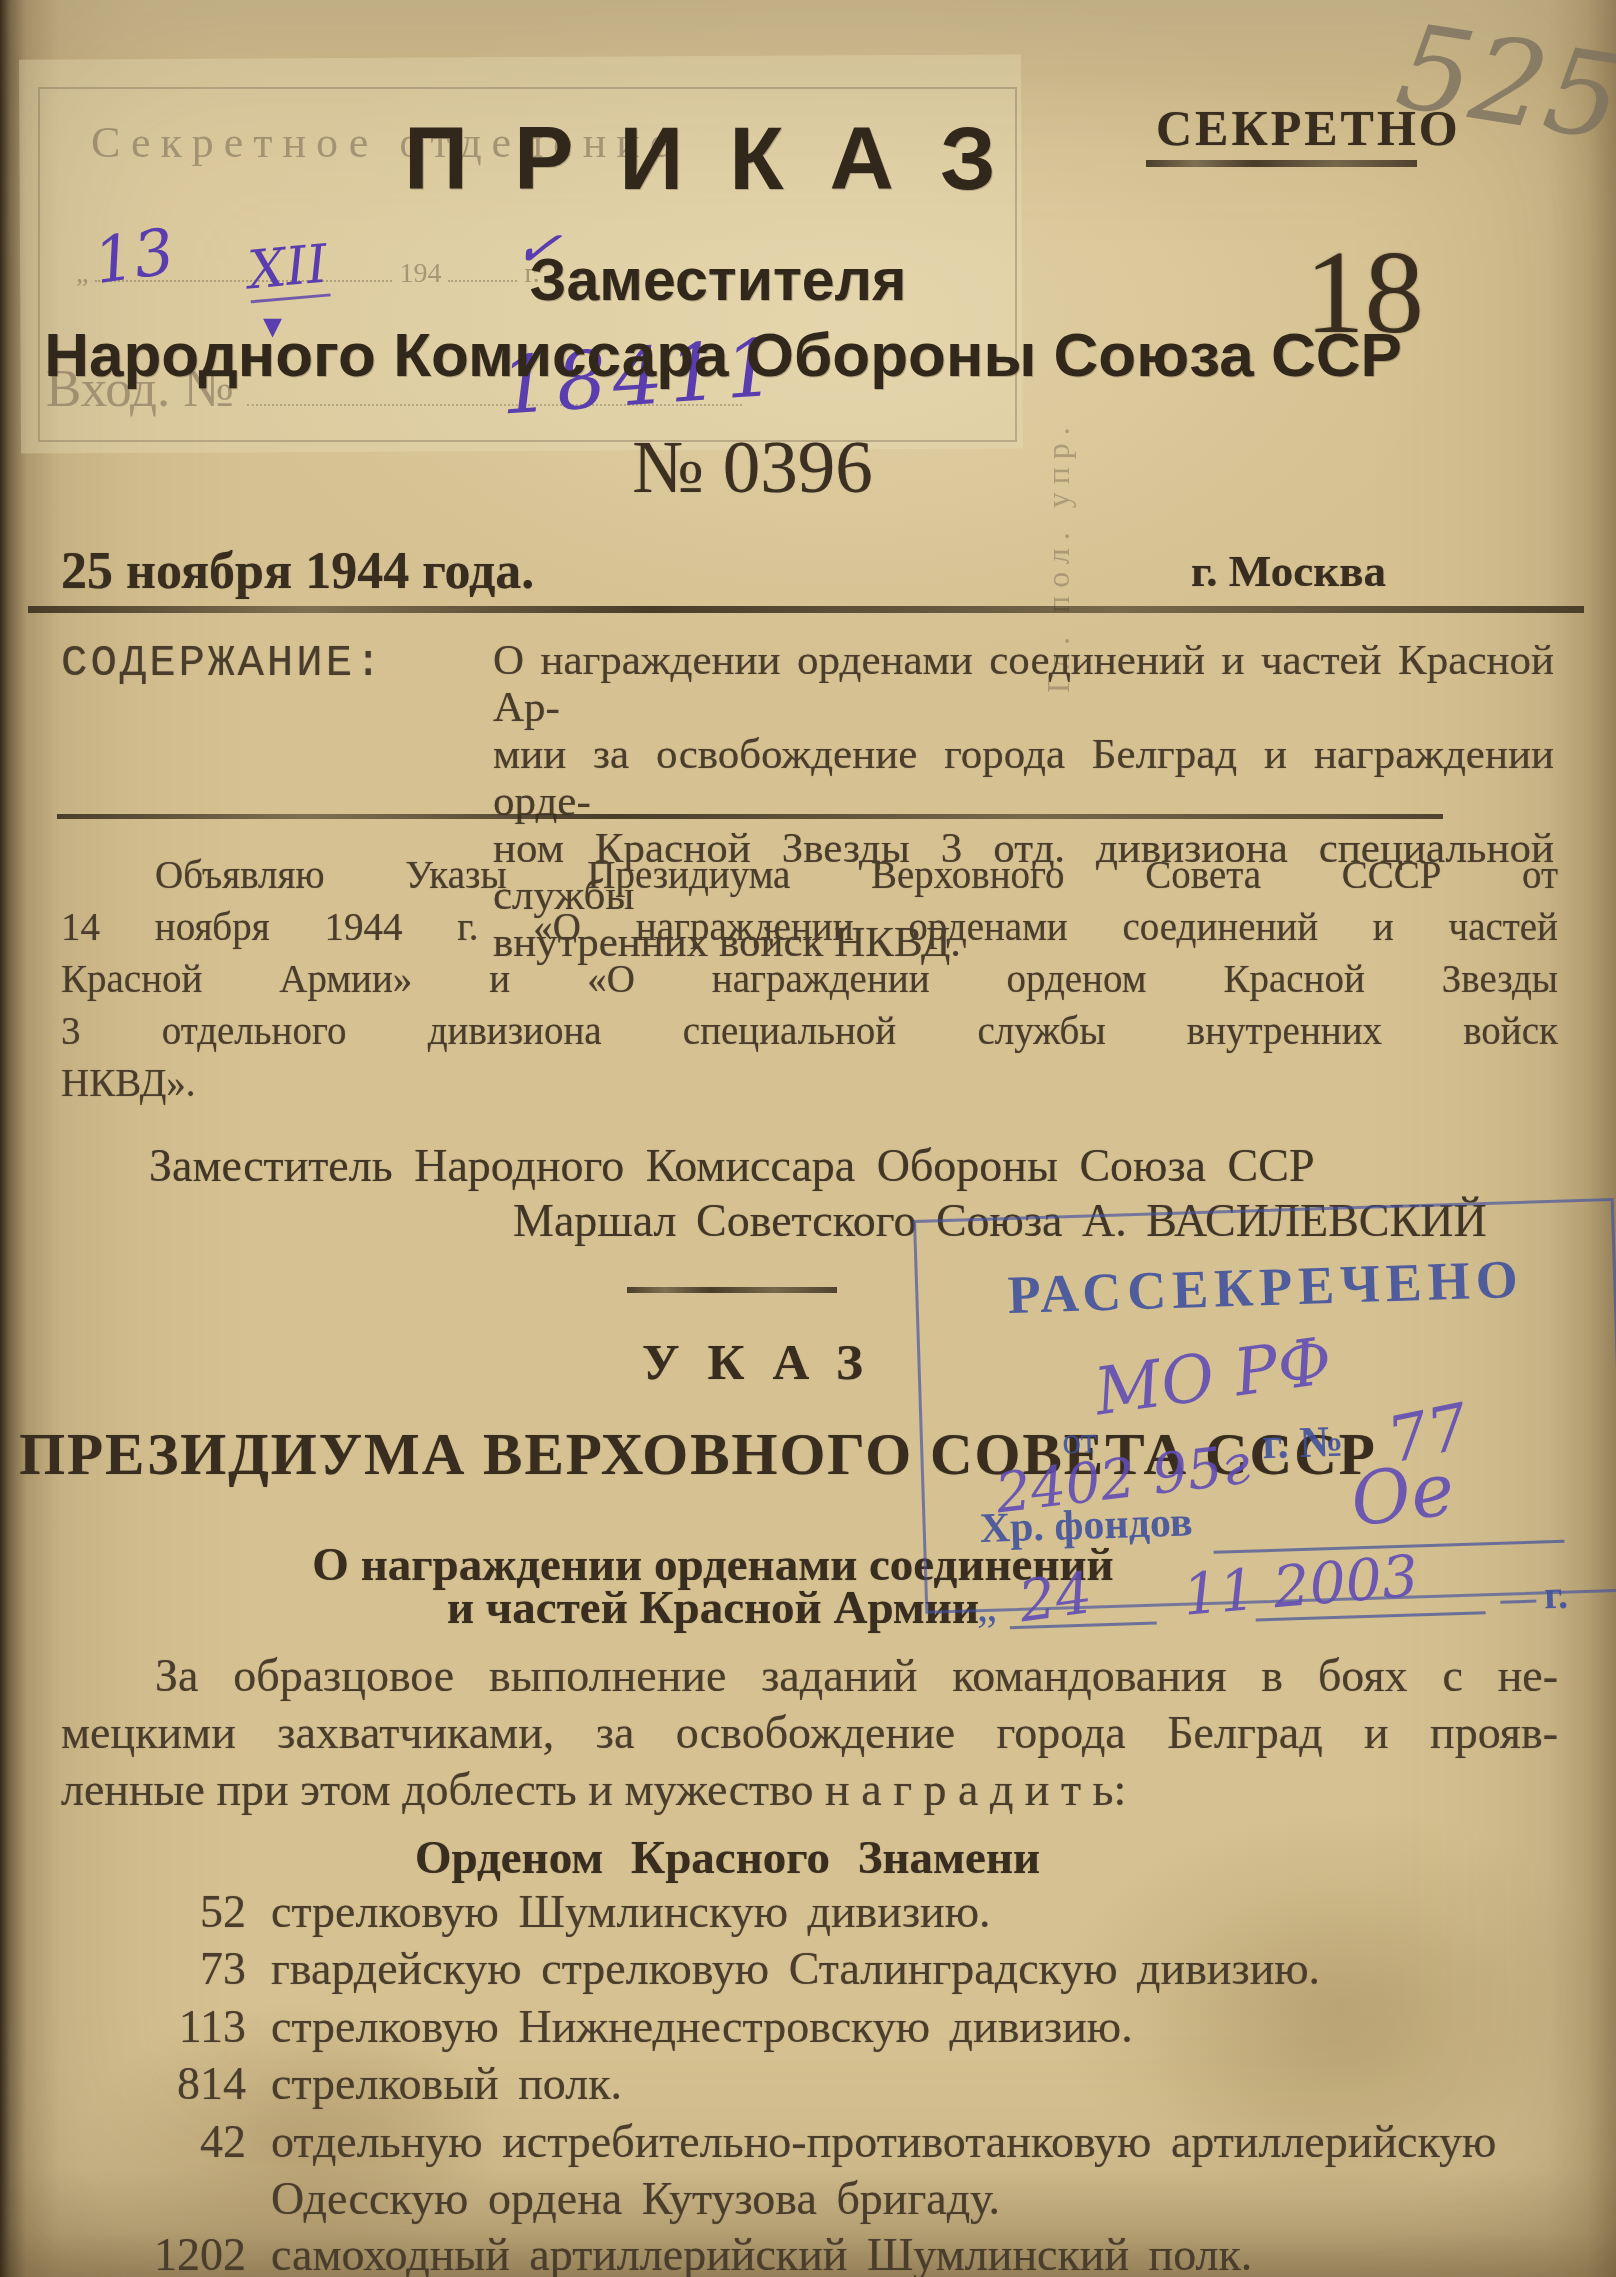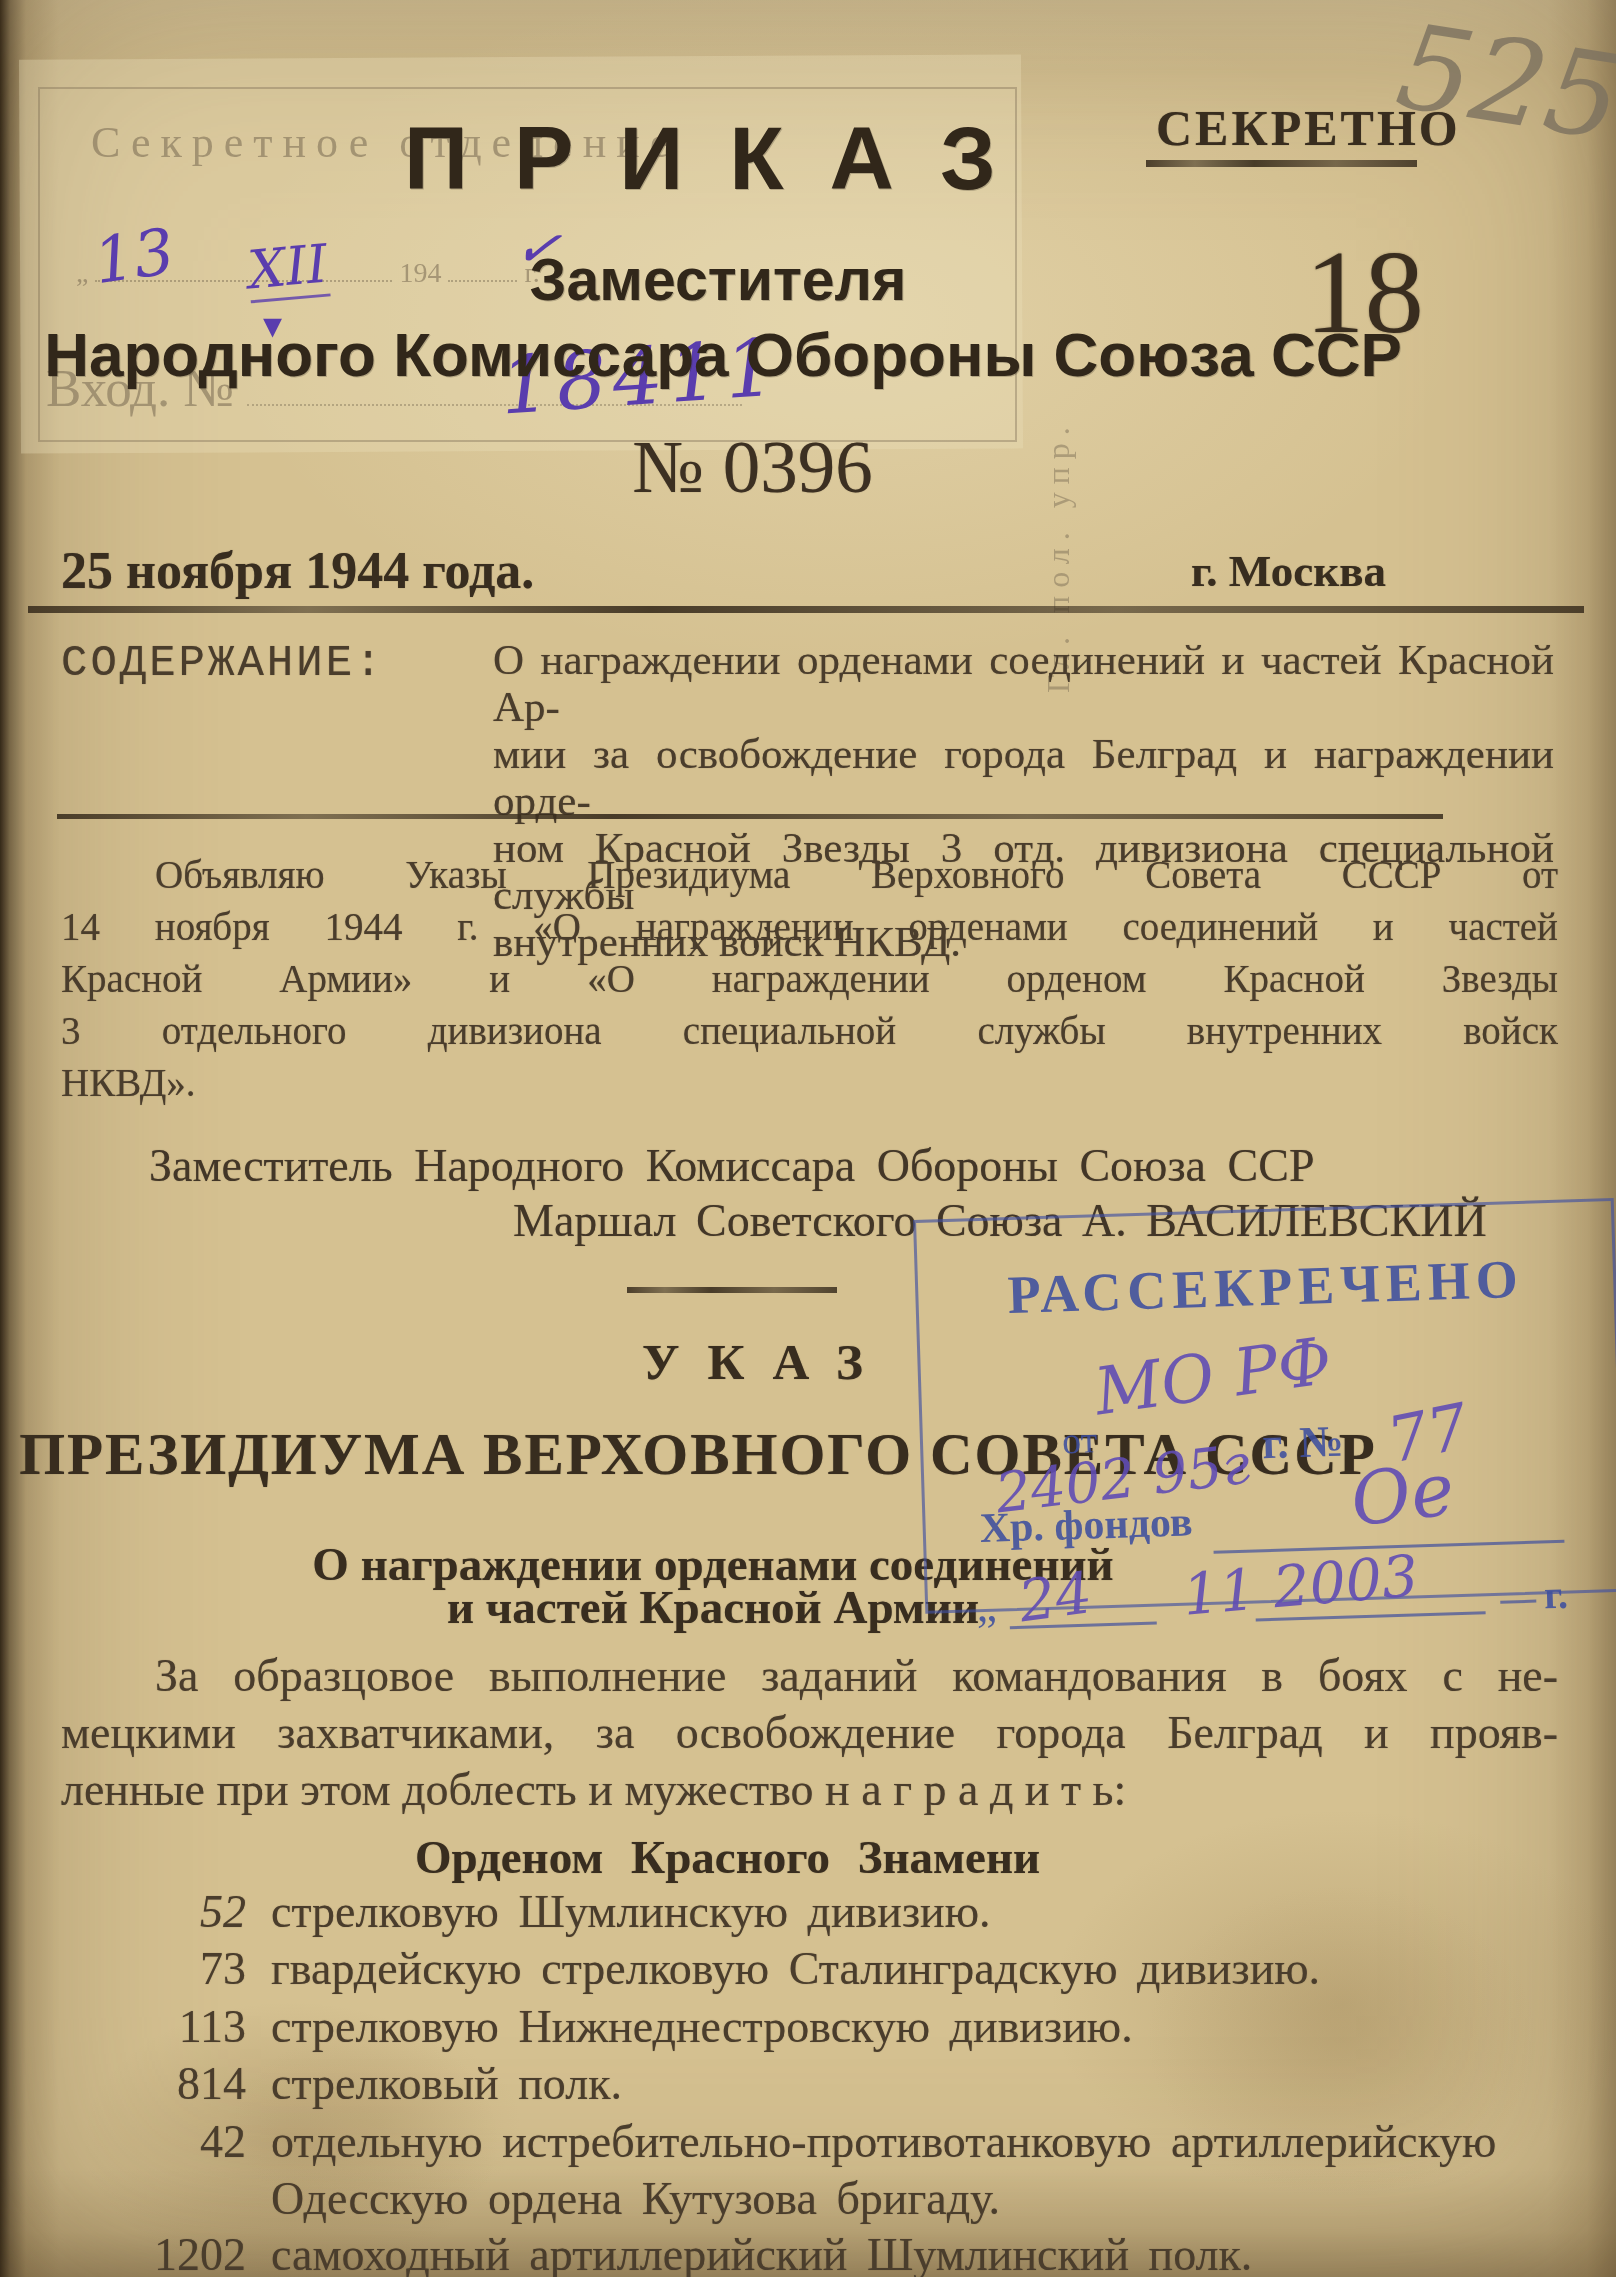--- a/index.html
+++ b/index.html
@@ -109,21 +109,21 @@
   <div class="abs" style="left:61px;top:1647px;width:1497px;font-size:46px;line-height:57px;">
     <div class="tw jline" style="padding-left:94px;">За образцовое выполнение заданий командования в боях с не-</div>
     <div class="tw jline">мецкими захватчиками, за освобождение города Белград и прояв-</div>
     <div class="tw">ленные при этом доблесть и мужество  н а г р а д и т ь:</div>
   </div>
 
   <div class="abs serifb center nowrap" style="left:0;width:1455px;top:1830px;font-size:47px;word-spacing:16px;">Орденом Красного Знамени</div>
 
   <div class="abs" style="left:0;top:1885px;width:1617px;font-size:46px;">
     <div class="abs" style="top:0;width:100%;">
-      <span class="abs tw" style="left:0;width:246px;text-align:right;font-style:italic;">52</span>
+      <span class="abs tw" style="left:0;width:246px;text-align:right;">52</span>
       <span class="abs tw nowrap" style="left:271px;word-spacing:8px;">стрелковую Шумлинскую дивизию.</span>
     </div>
     <div class="abs" style="top:57px;width:100%;">
       <span class="abs tw" style="left:0;width:246px;text-align:right;">73</span>
       <span class="abs tw nowrap" style="left:271px;word-spacing:8px;">гвардейскую стрелковую Сталинградскую дивизию.</span>
     </div>
     <div class="abs" style="top:115px;width:100%;">
       <span class="abs tw" style="left:0;width:246px;text-align:right;">113</span>
       <span class="abs tw nowrap" style="left:271px;word-spacing:8px;">стрелковую Нижнеднестровскую дивизию.</span>
     </div>

